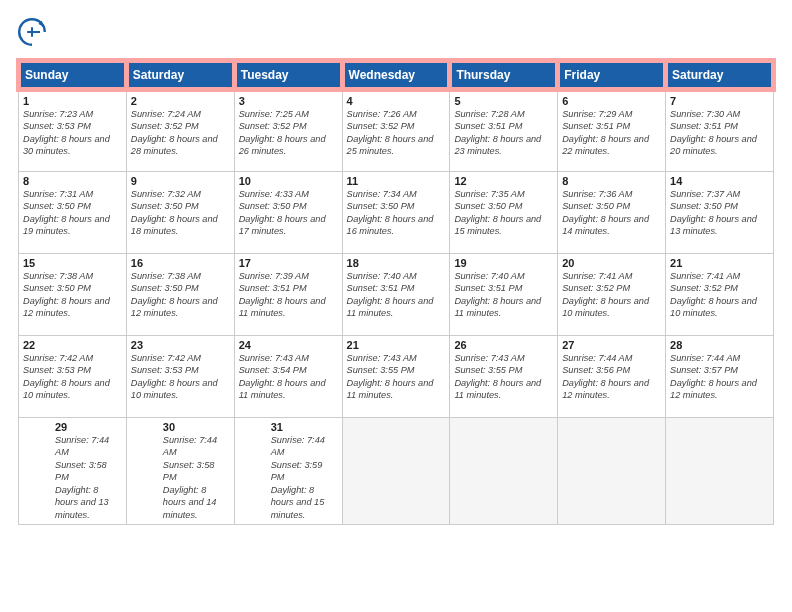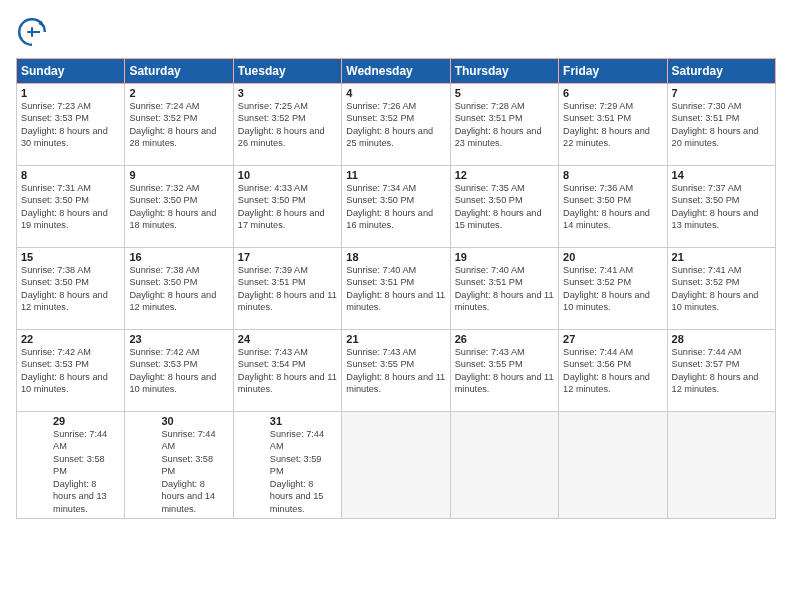--- a/index.html
+++ b/index.html
@@ -64,21 +64,21 @@
       width: 100%;
       border-collapse: collapse;
     }
     .calendar th {
       background: #1a5fa8;
       color: #fff;
       font-size: 12px;
       font-weight: bold;
       padding: 5px 4px;
       text-align: left;
-      border: 1px solid #fca5a5;
+      border: 5px solid #fca5a5;
     }
     .calendar td {
       border: 1px solid #ccc;
       vertical-align: top;
       padding: 3px 4px;
       font-size: 9.2px;
       color: #333;
       background: #fff;
       width: calc(100%/7);
       height: 82px;
@@ -89,20 +89,21 @@
     .day-num {
       font-size: 11px;
       font-weight: bold;
       color: #222;
       display: block;
       margin-bottom: 1px;
     }
     .day-info {
       line-height: 1.35;
       color: #444;
+      font-style: italic;
     }
     .last-row td {
       height: 70px;
       padding-left: 36px;
     }
   </style>
 </head>
 <body>
 
 <div class="page">

